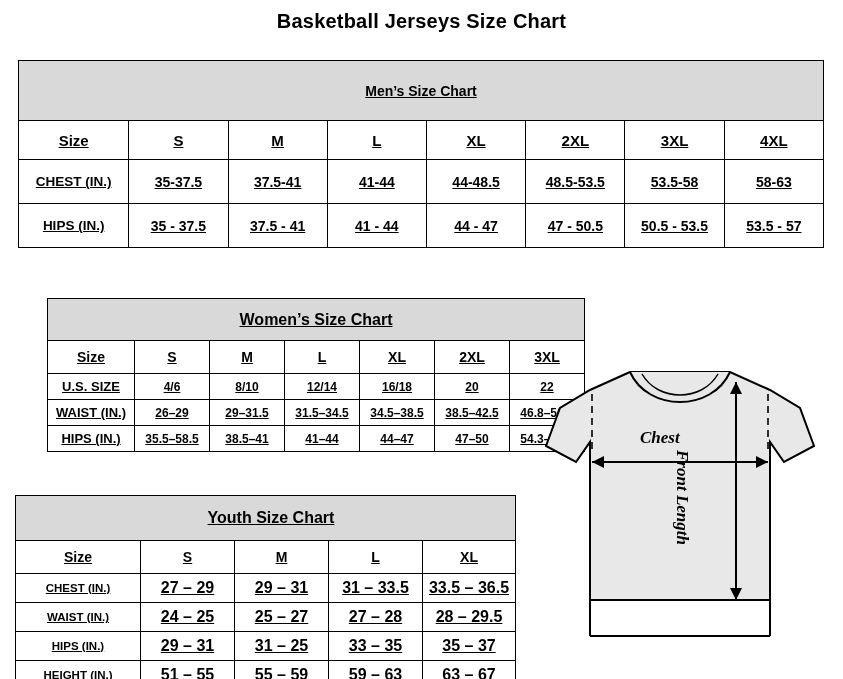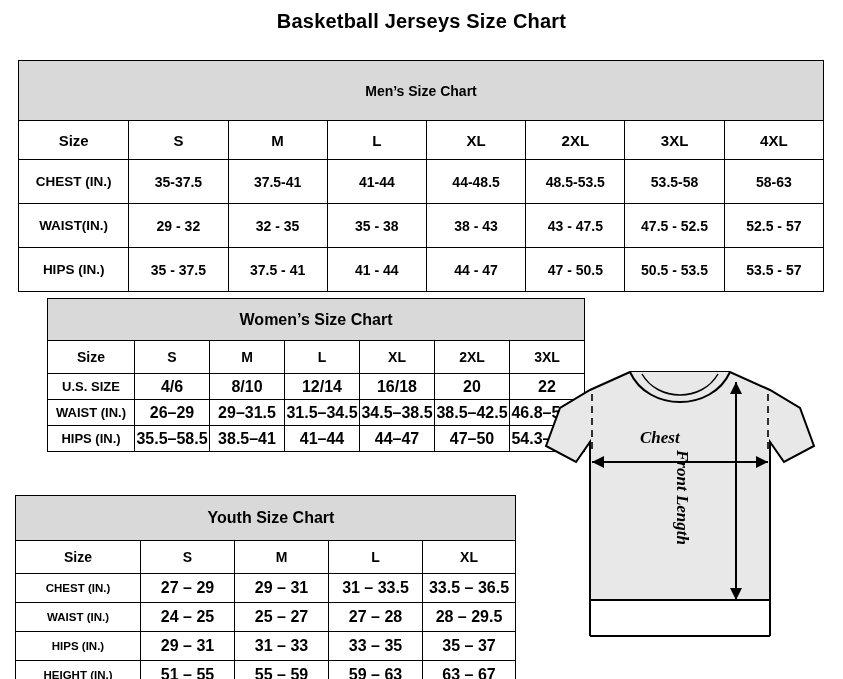--- a/index.html
+++ b/index.html
@@ -22,20 +22,21 @@
     margin: 10px 0 0 0;
     letter-spacing: 0.2px;
   }
   .chart-wrap {
     position: absolute;
   }
   table.size-table {
     border-collapse: collapse;
     table-layout: fixed;
     background: #86efac;
+    text-decoration: underline;
   }
   table.size-table td, table.size-table th {
     border: 1px solid #000000;
     text-align: center;
     vertical-align: middle;
     font-weight: bold;
     background: #ffffff;
   }
   .caption-cell {
     background: #d9d9d9 !important;
@@ -53,21 +54,21 @@
   #mens-table { width: 806px; }
   #mens-table .header-cell { height: 36px; font-size: 15px; }
   #mens-table td { height: 41px; font-size: 14px; }
   #mens-table .rowlabel { font-size: 13.5px; }
 
   
   #womens-wrap { left: 15px; top: 298px; margin-left: 32px; }
   #womens-table { width: 537px; }
   #womens-table .caption-cell { font-size: 16px; }
   #womens-table .header-cell { height: 30px; font-size: 14px; }
-  #womens-table td { height: 23px; font-size: 16px; }
+  #womens-table td { height: 23px; font-size: 12px; }
   #womens-table .rowlabel { font-size: 13px; }
 
   
   #youth-wrap { left: 15px; top: 495px; }
   #youth-table { width: 500px; }
   #youth-table .caption-cell { font-size: 16px; padding-left: 11px; }
   #youth-table .header-cell { height: 30px; font-size: 14px; }
   #youth-table td { height: 26px; font-size: 16px; }
   #youth-table .rowlabel { font-size: 11.5px; }
 
@@ -130,30 +131,20 @@
         </tr>
         <tr>
           <td class="rowlabel">CHEST (IN.)</td>
           <td>35-37.5</td>
           <td>37.5-41</td>
           <td>41-44</td>
           <td>44-48.5</td>
           <td>48.5-53.5</td>
           <td>53.5-58</td>
           <td>58-63</td>
-        </tr>
-        <tr>
-          <td class="rowlabel">WAIST(IN.)</td>
-          <td>29 - 32</td>
-          <td>32 - 35</td>
-          <td>35 - 38</td>
-          <td>38 - 43</td>
-          <td>43 - 47.5</td>
-          <td>47.5 - 52.5</td>
-          <td>52.5 - 57</td>
         </tr>
         <tr>
           <td class="rowlabel">HIPS (IN.)</td>
           <td>35 - 37.5</td>
           <td>37.5 - 41</td>
           <td>41 - 44</td>
           <td>44 - 47</td>
           <td>47 - 50.5</td>
           <td>50.5 - 53.5</td>
           <td>53.5 - 57</td>
@@ -247,21 +238,21 @@
         <tr>
           <td class="rowlabel">WAIST  (IN.)</td>
           <td>24 – 25</td>
           <td>25 – 27</td>
           <td>27 – 28</td>
           <td>28 – 29.5</td>
         </tr>
         <tr>
           <td class="rowlabel">HIPS  (IN.)</td>
           <td>29 – 31</td>
-          <td>31 – 33</td>
+          <td>31 – 25</td>
           <td>33 – 35</td>
           <td>35 – 37</td>
         </tr>
         <tr>
           <td class="rowlabel">HEIGHT  (IN.)</td>
           <td>51 – 55</td>
           <td>55 – 59</td>
           <td>59 – 63</td>
           <td>63 – 67</td>
         </tr>

